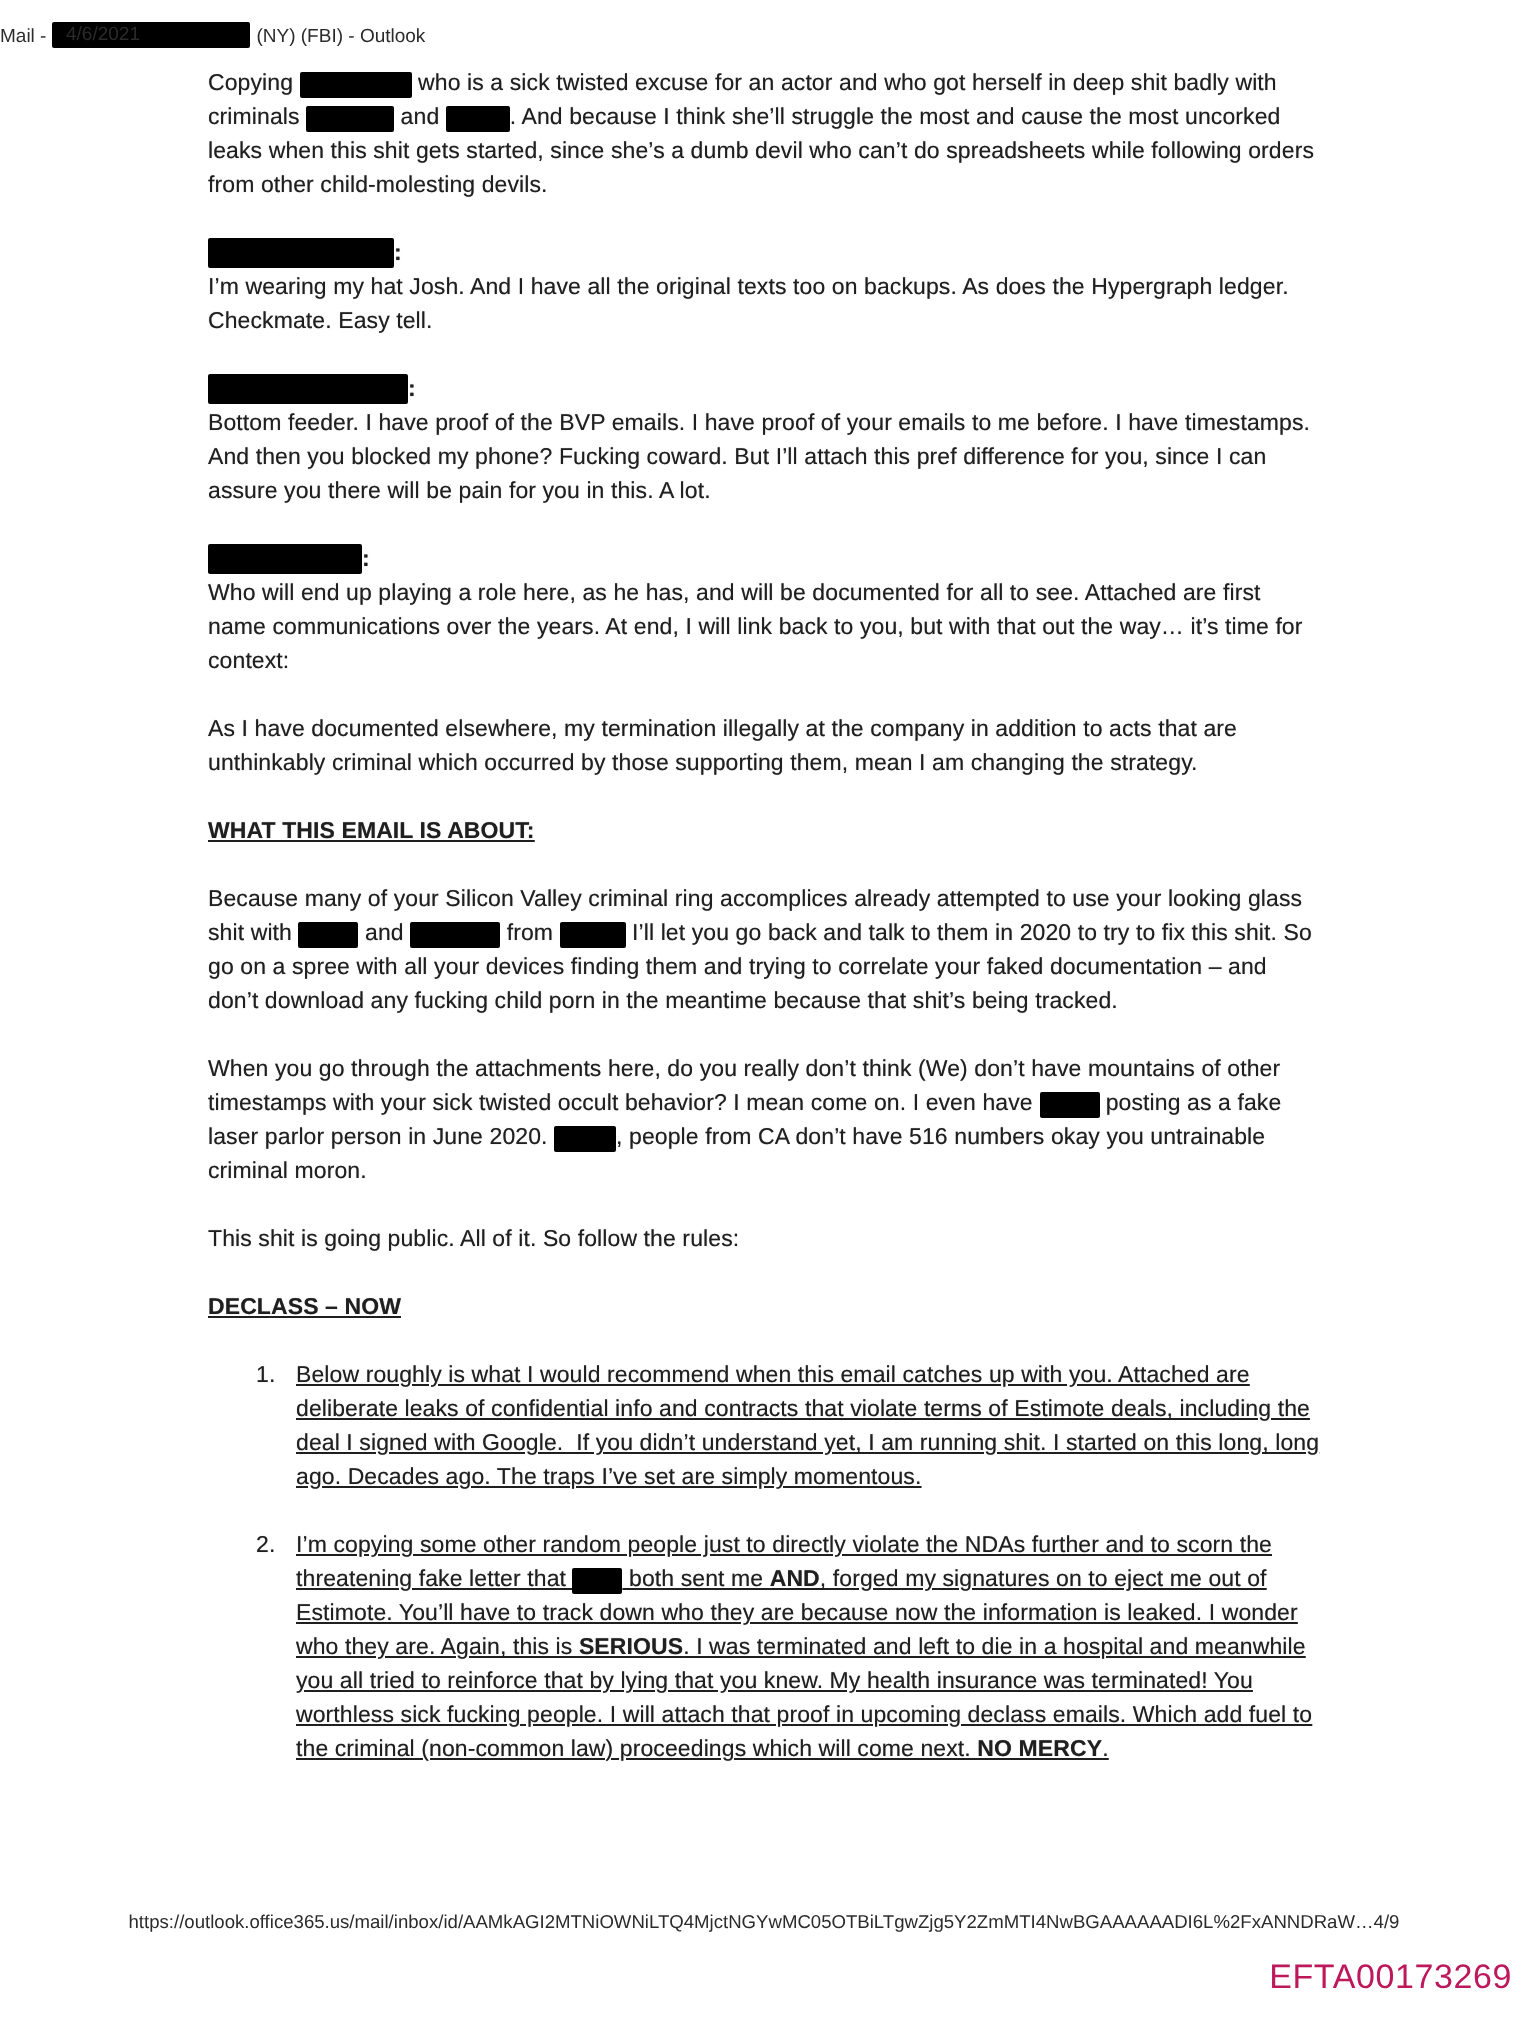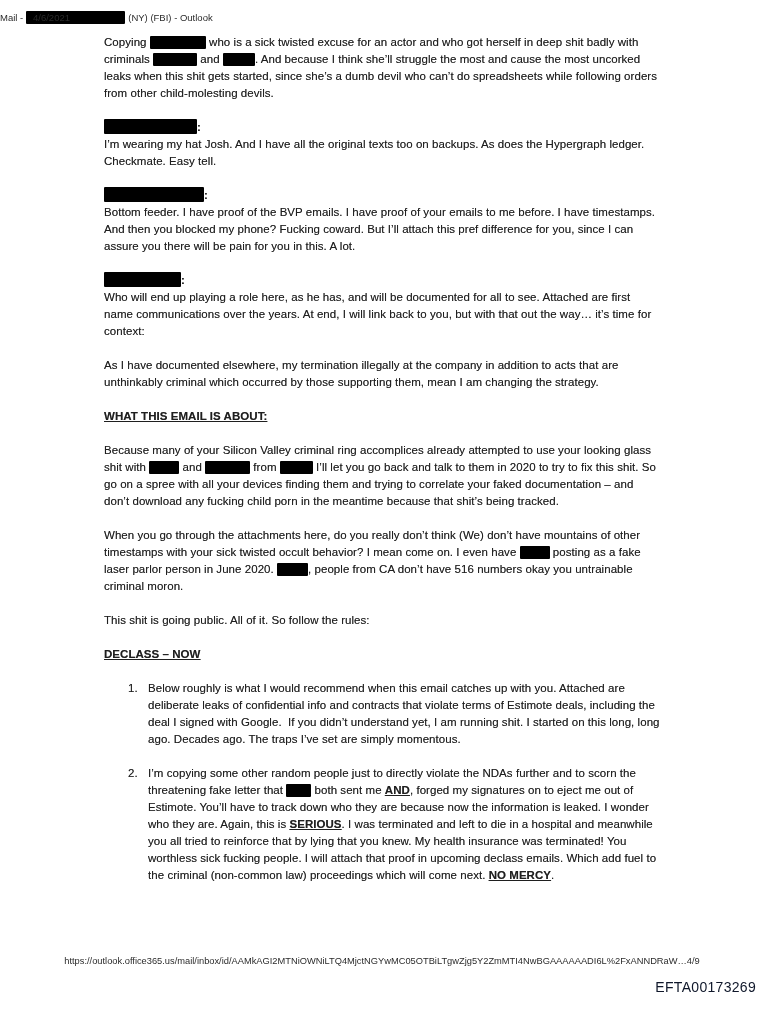--- a/index.html
+++ b/index.html
@@ -22,27 +22,27 @@
          font-size:11.5px; line-height:17px; letter-spacing:0.05px;
          text-shadow:0 0 0.4px rgba(30,30,30,0.55); }
   .blk { margin:0 0 17px 0; }
   .heading { font-weight:bold; text-decoration:underline; }
   .bu { font-weight:bold; text-decoration:underline; }
   .bold-run { font-weight:bold; }
   .redact { display:inline-block; background:#000; height:13px;
             vertical-align:text-bottom; margin-bottom:-1px; border-radius:1px; }
   .li { display:flex; margin-left:24px; }
   .num { width:20px; flex-shrink:0; }
-  .li-text { flex:1; }
+  .li-text { flex:1;text-decoration:underline; }
 
   
   .ftr { position:absolute; top:956px; left:33px; width:698px; font-size:9.3px;
          color:#2b2b2b; display:flex; justify-content:center; }
-  .bates { position:absolute; top:979px; right:7px; font-size:14px;
-           color:#0f172a; letter-spacing:0.3px;text-align:center; }
+  .bates { position:absolute; top:979px; right:7px; font-size:17px;
+           color:#be185d; letter-spacing:0.3px;text-align:center; }
 </style>
 </head>
 <body>
 
 <div class="page">
 
   <div class="hdr">
     <span class="hdr-date">4/6/2021</span>
     <div class="hdr-title"><span>Mail -</span><span class="t-redact"></span><span>(NY) (FBI) - Outlook</span></div>
   </div>

